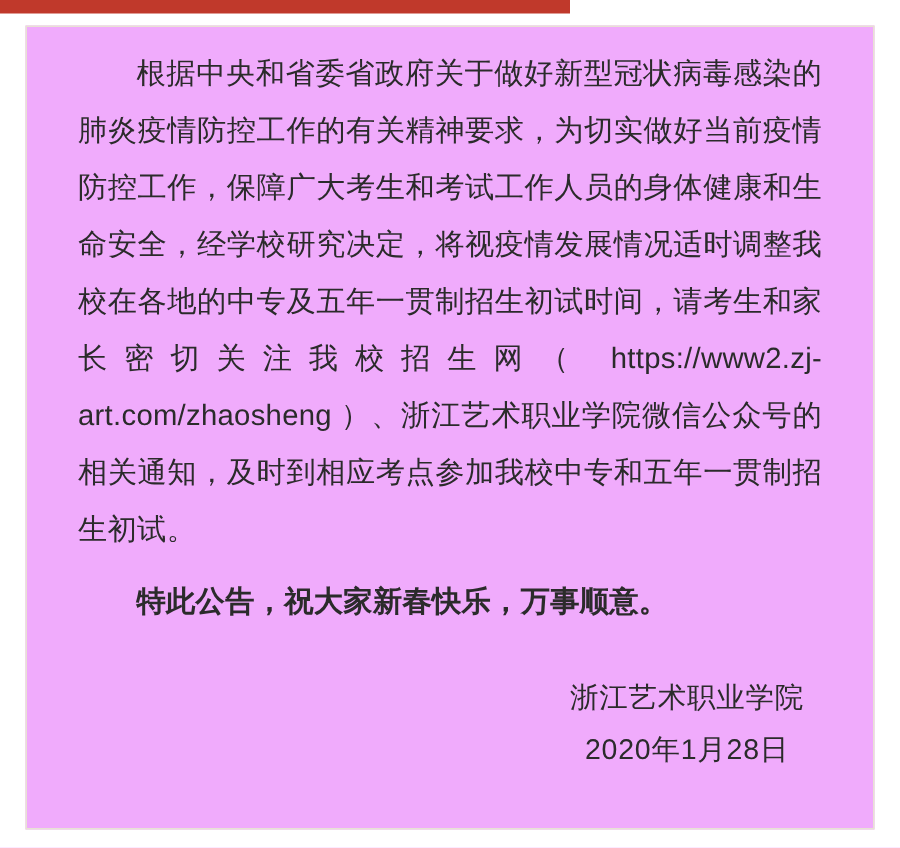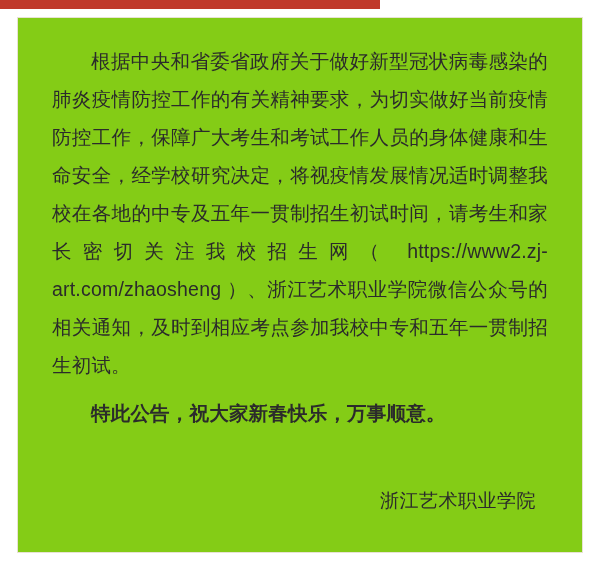--- a/index.html
+++ b/index.html
@@ -28,24 +28,24 @@
     width: 380px;
     height: 9px;
     background: #c0392b;
   }
   .card {
     position: absolute;
     top: 17px;
     left: 17px;
     right: 17px;
     bottom: 12px;
-    background: #84cc16;
+    background: #f0abfc;
     border: 1px solid #e8e2d4;
     box-sizing: border-box;
-    padding: 24px 34px 18px 34px;
+    padding: 12px 34px 18px 34px;
   }
   .body-text {
     font-size: 19.5px;
     line-height: 1.95;
     color: #2b2b2b;
     text-align: justify;
     text-justify: inter-ideograph;
     letter-spacing: 0.2px;
     margin: 0;
   }
@@ -79,16 +79,17 @@
   <div class="top-bar"></div>
 
   <div class="card">
     <div class="body-text">
       <p class="para">根据中央和省委省政府关于做好新型冠状病毒感染的肺炎疫情防控工作的有关精神要求，为切实做好当前疫情防控工作，保障广大考生和考试工作人员的身体健康和生命安全，经学校研究决定，将视疫情发展情况适时调整我校在各地的中专及五年一贯制招生初试时间，请考生和家长密切关注我校招生网（ https://www2.zj-art.com/zhaosheng ）、浙江艺术职业学院微信公众号的相关通知，及时到相应考点参加我校中专和五年一贯制招生初试。</p>
       <p class="para">特此公告，祝大家新春快乐，万事顺意。</p>
     </div>
 
     <div class="sign-block">
       <div class="sign-line">浙江艺术职业学院</div>
+      <div class="sign-line">2020年1月28日</div>
     </div>
   </div>
 
 </div>
 
 </body></html>

